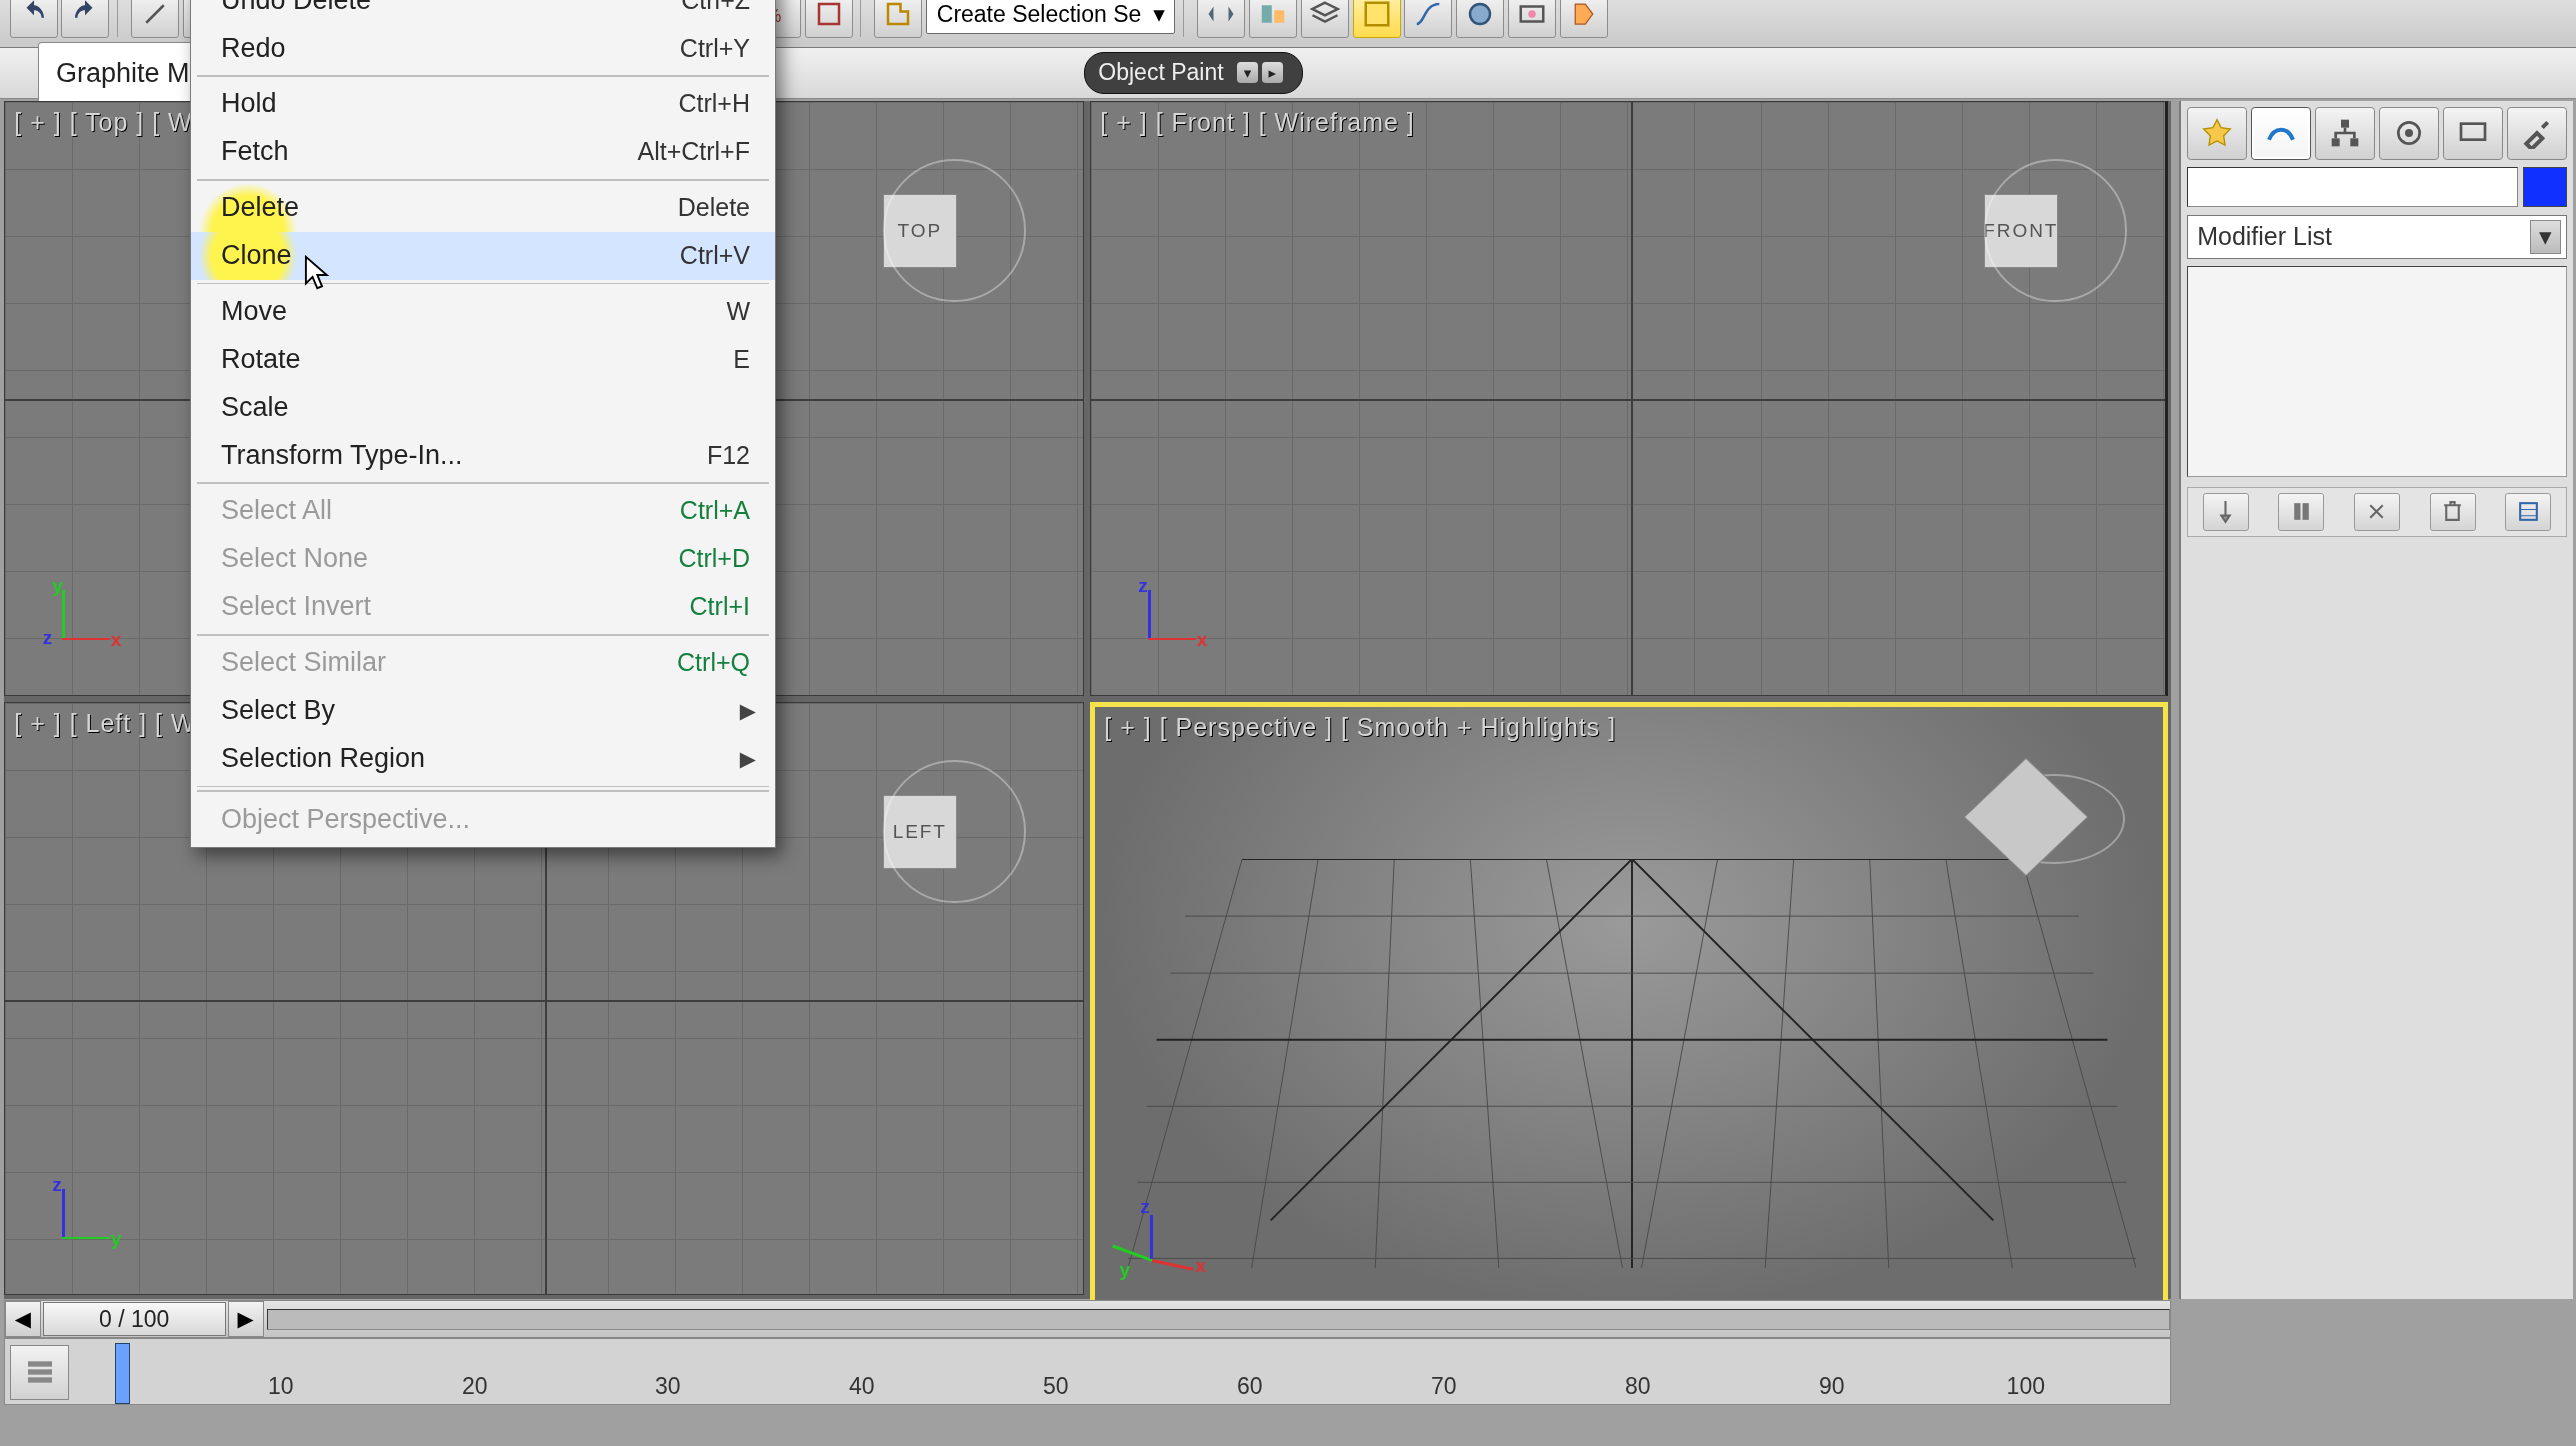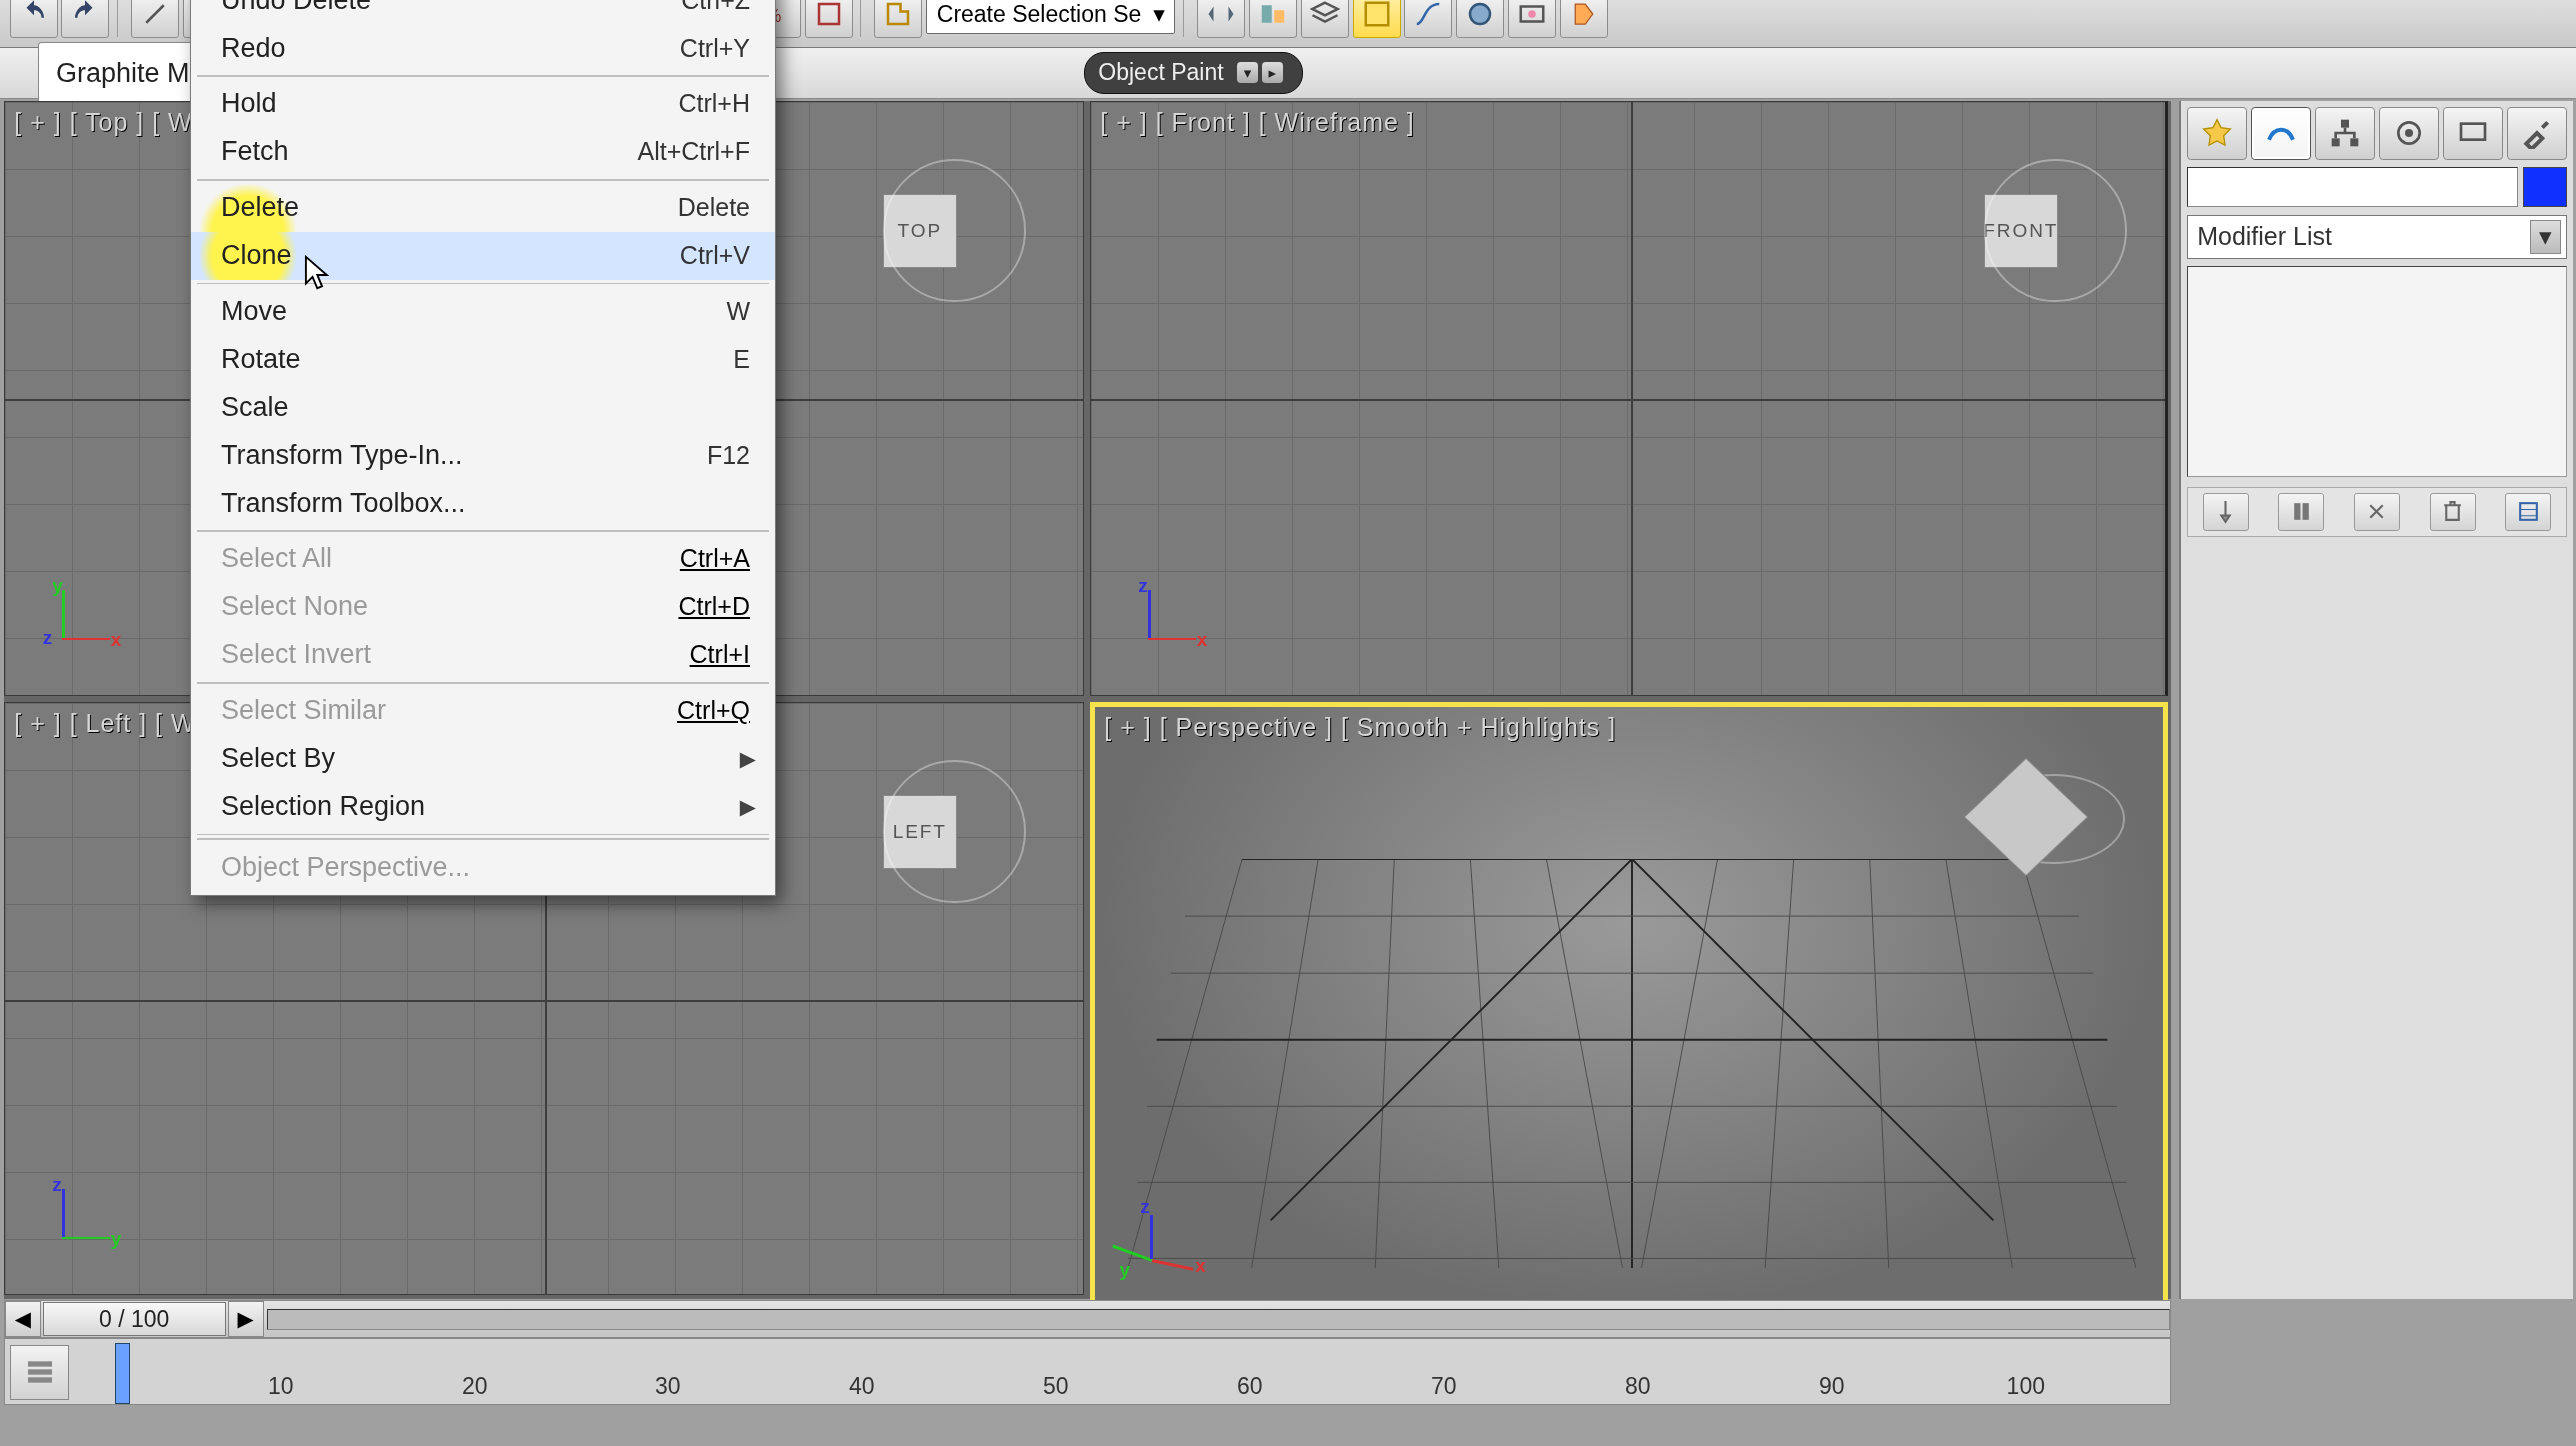--- a/index.html
+++ b/index.html
@@ -222,21 +222,21 @@
     z-index: 50;
   }
   .cm-item {
     display:flex; align-items:center;
     height:48px; padding:0 25px 0 30px;
     font-size:27px; color:#222;
     position:relative;
   }
   .cm-item .shortcut { margin-left:auto; color:#333; font-size:25px; }
   .cm-item.disabled { color:#9a9a9a; }
-  .cm-item.disabled .shortcut { color:#000000;text-decoration:underline; }
+  .cm-item.disabled .shortcut { color:#15803d; }
   .cm-item.highlight { background: radial-gradient(circle at 57px 50%, #fff34d 0, #fff34d 36px, transparent 49px), #d3e5ff; }
   .cm-item.highlight-delete { background: radial-gradient(circle at 57px 100%, #fff34d 0, #fff34d 36px, transparent 49px); }
   .cm-sep { height:1.9px; margin:2.9px 5.7px; background:#bfbfbf; }
   .cm-item .sub { position:absolute; right:19px; font-size:21px; color:#444; }
 
   .cursor-arrow {
     position:absolute; left:304px; top:255px; z-index:60;
     width:28.5px; height:38px;
   }
 
@@ -621,24 +621,20 @@
     <span class="shortcut">E</span>
   </div>
   <div class="cm-item">
     <span>Scale</span>
     <span class="shortcut"></span>
   </div>
   <div class="cm-item">
     <span>Transform Type-In...</span>
     <span class="shortcut">F12</span>
   </div>
-  <div class="cm-item">
-    <span>Transform Toolbox...</span>
-    <span class="shortcut"></span>
-  </div>
   <div class="cm-sep"></div>
   <div class="cm-item disabled">
     <span>Select All</span>
     <span class="shortcut">Ctrl+A</span>
   </div>
   <div class="cm-item disabled">
     <span>Select None</span>
     <span class="shortcut">Ctrl+D</span>
   </div>
   <div class="cm-item disabled">

